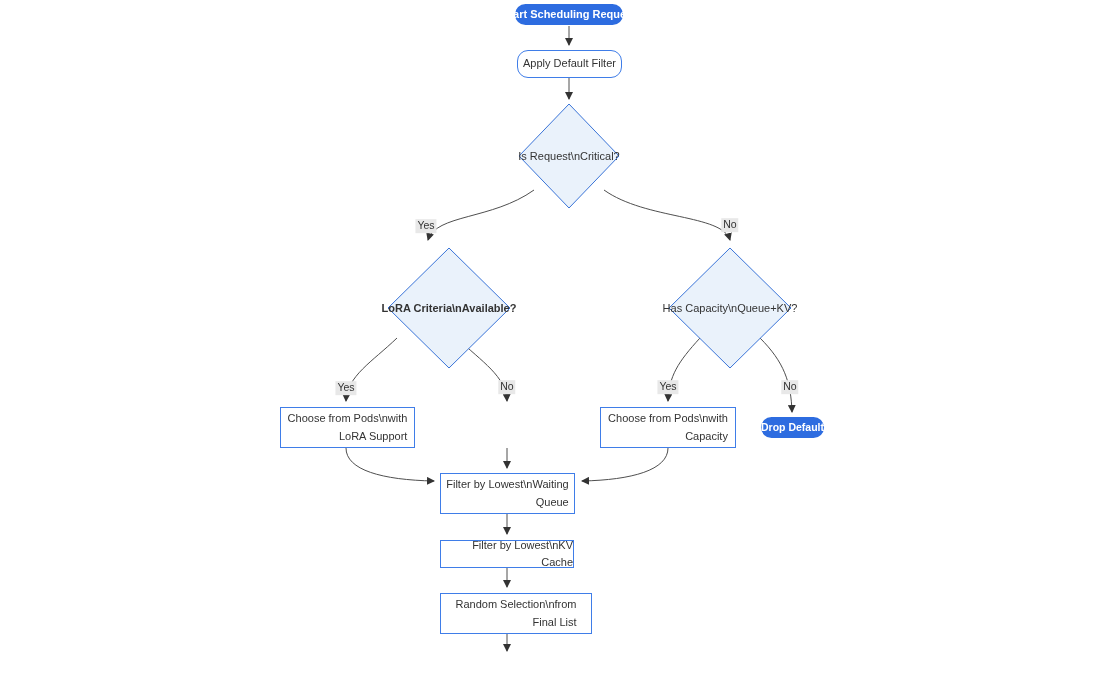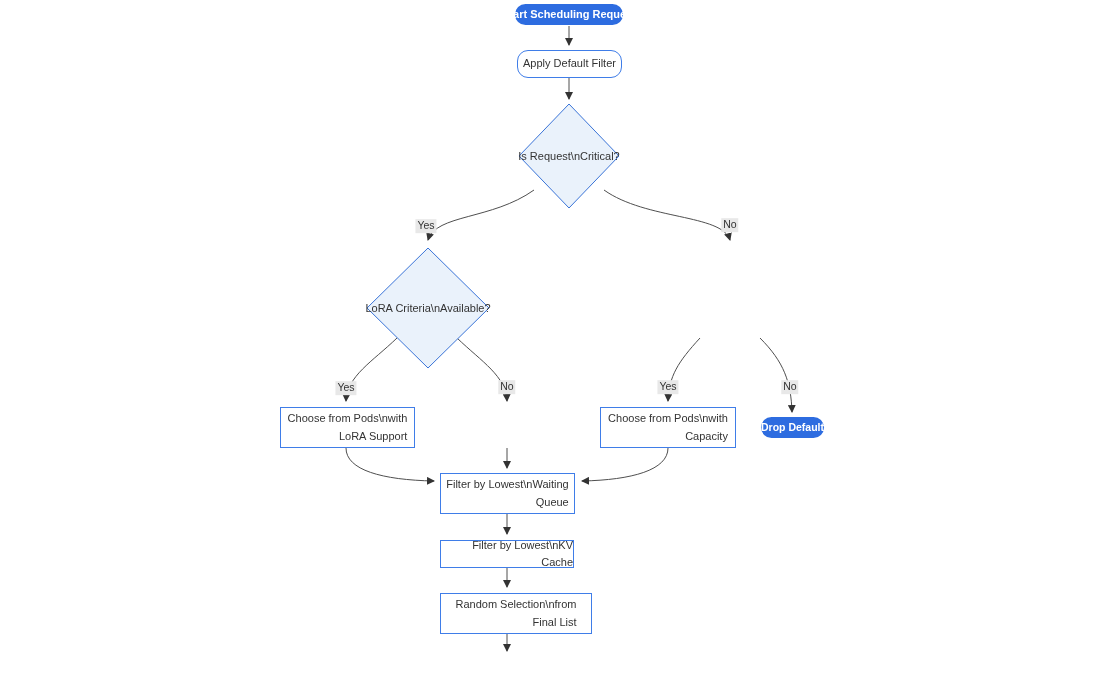--- a/index.html
+++ b/index.html
@@ -122,27 +122,33 @@
 
   <div class="node rect" style="left:517px;top:50px;width:105px;height:28px;border-radius:11px;">Apply Default Filter</div>
 
   <div class="diamond" style="left:519px;top:104px;width:100px;height:104px;">
     <svg viewBox="0 0 100 100" preserveAspectRatio="none">
       <polygon points="50,0 100,50 50,100 0,50" vector-effect="non-scaling-stroke"></polygon>
     </svg>
     <div class="node-label">Is Request\nCritical?</div>
   </div>
 
-  <div class="diamond" style="left:367px;top:248px;width:122px;height:120px;">
+  <div class="diamond" style="left:388px;top:248px;width:122px;height:120px;font-weight:bold;">
     <svg viewBox="0 0 100 100" preserveAspectRatio="none">
       <polygon points="50,0 100,50 50,100 0,50" vector-effect="non-scaling-stroke"></polygon>
     </svg>
     <div class="node-label">LoRA Criteria\nAvailable?</div>
   </div>
 
+  <div class="diamond" style="left:669px;top:248px;width:122px;height:120px;">
+    <svg viewBox="0 0 100 100" preserveAspectRatio="none">
+      <polygon points="50,0 100,50 50,100 0,50" vector-effect="non-scaling-stroke"></polygon>
+    </svg>
+    <div class="node-label">Has Capacity\nQueue+KV?</div>
+  </div>
 
   <div class="node rect" style="left:280px;top:407px;width:135px;height:41px;">Choose from Pods\nwith
 LoRA Support</div>
 
 
   <div class="node rect" style="left:600px;top:407px;width:136px;height:41px;">Choose from Pods\nwith
 Capacity</div>
 
   <div class="node pill" style="left:761px;top:417px;width:63px;height:21px;font-size:10.5px;">Drop Default</div>
 

